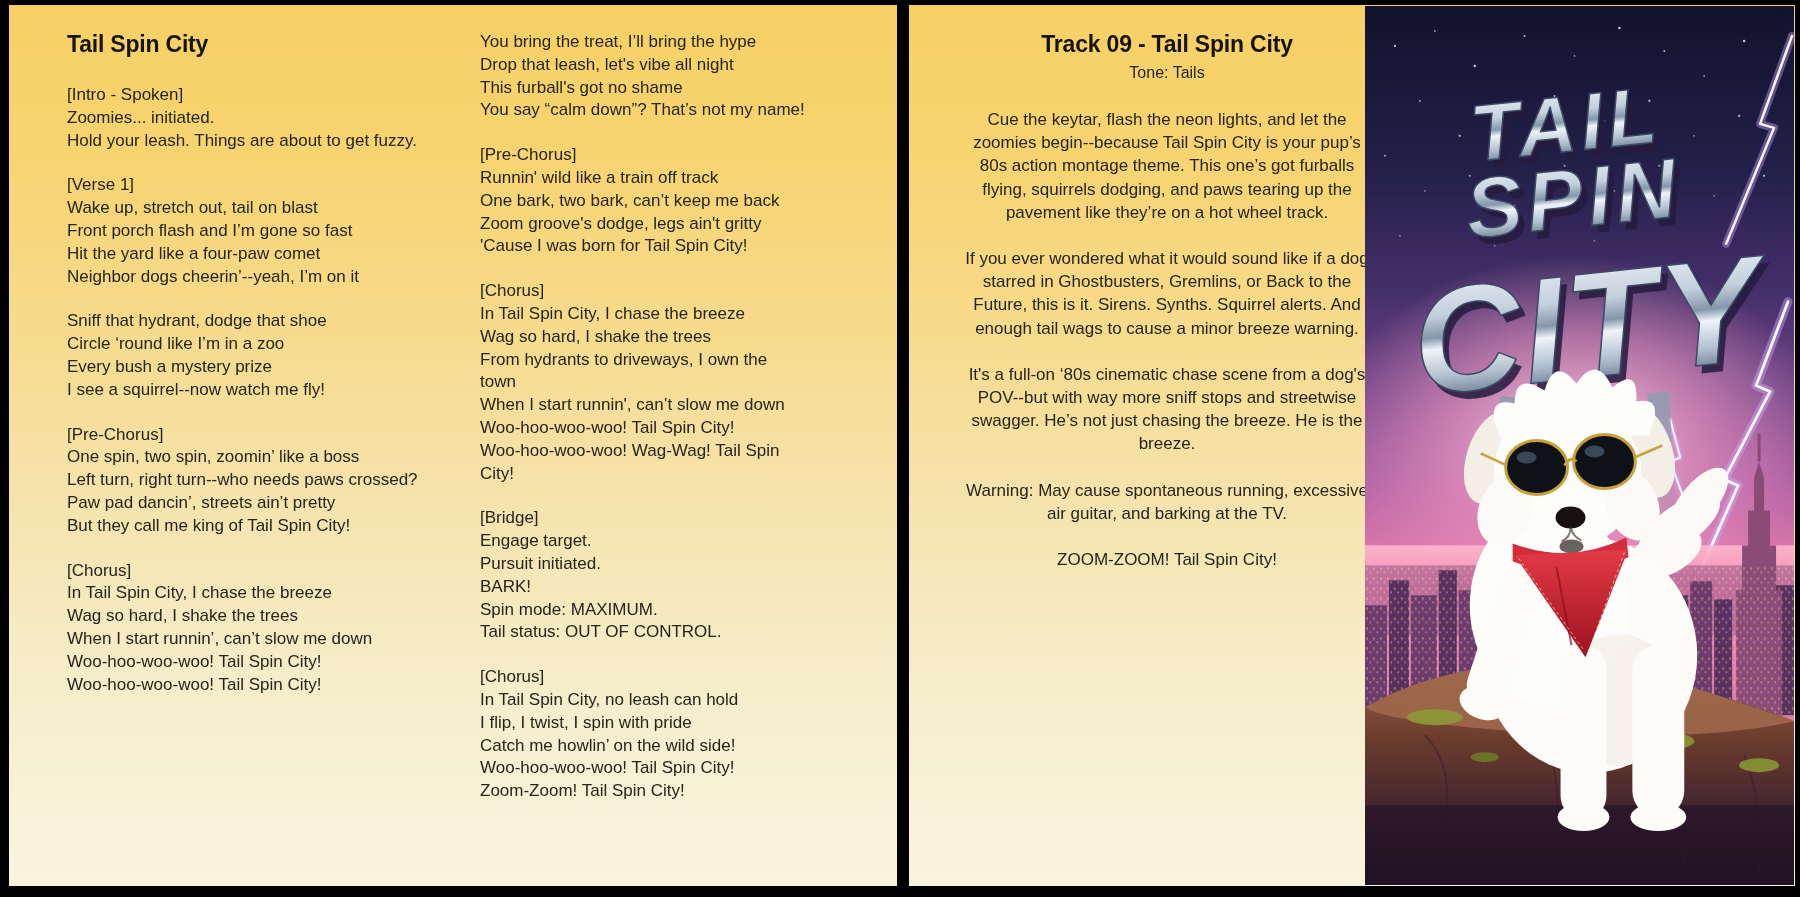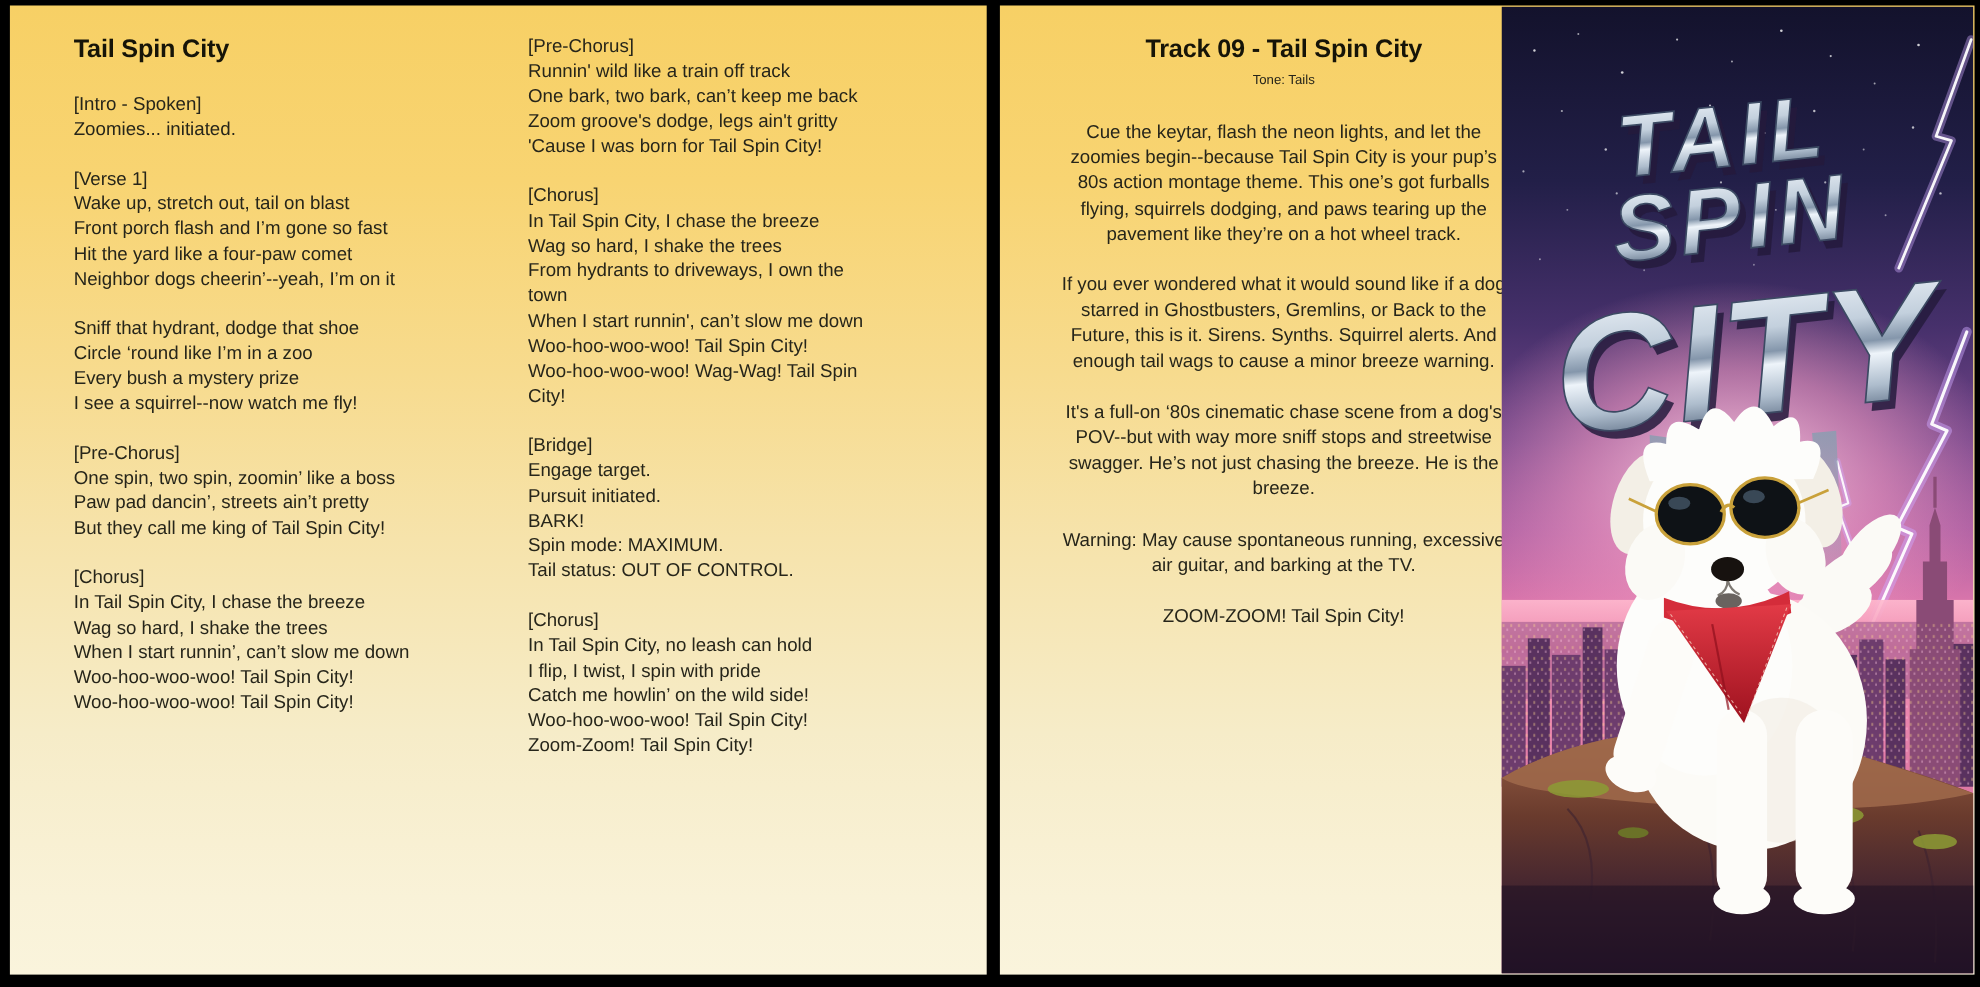--- a/index.html
+++ b/index.html
@@ -10,70 +10,78 @@
                     #f6e3ab 55%,#f6ecc8 75%,#f9f2d8 92%,#faf4dc 100%);
          overflow:hidden;padding-left:24px;}
   .panel-left{left:9px;width:888px;}
   .panel-right{left:909px;width:886px;text-align:center;}
   .lyr-col{position:absolute;top:26px;}
   .col-1{left:58px;width:404px;}
   .col-2{left:471px;width:402px;}
   h1.page-title,h2.track-heading{font-size:23px;font-weight:700;color:#161408;
         margin:0 0 26px 0;letter-spacing:-0.2px;}
   h2.track-heading{margin:0 0 3px 0;}
-  .tone-line{font-size:12px;color:#26251a;margin:0 0 24px 0;line-height:23px;}
+  .tone-line{font-size:16px;color:#26251a;margin:0 0 24px 0;line-height:23px;}
   .block{margin:0 0 22px 0;}
   .line{font-size:17px;line-height:22.8px;color:#26251a;white-space:nowrap;}
   .track-text{position:absolute;left:56px;top:26px;width:404px;}
   .para{font-size:17px;line-height:23.2px;color:#26251a;margin:4px 0 23px 0;}
   .album-art{position:absolute;top:1px;right:1px;width:429px;height:879px;}
   .album-art svg{display:block;width:429px;height:879px;}
 </style>
 </head>
 <body>
 
 <section class="panel panel-left">
   <div class="lyr-col col-1">
     <h1 class="page-title">Tail Spin City</h1>
     <div>
         <div class="block">
           <div class="line">[Intro - Spoken]</div>
           <div class="line">Zoomies... initiated.</div>
+          <div class="line">Hold your leash. Things are about to get fuzzy.</div>
         </div>
         <div class="block">
           <div class="line">[Verse 1]</div>
           <div class="line">Wake up, stretch out, tail on blast</div>
           <div class="line">Front porch flash and I’m gone so fast</div>
           <div class="line">Hit the yard like a four-paw comet</div>
           <div class="line">Neighbor dogs cheerin’--yeah, I’m on it</div>
         </div>
         <div class="block">
           <div class="line">Sniff that hydrant, dodge that shoe</div>
           <div class="line">Circle ‘round like I’m in a zoo</div>
           <div class="line">Every bush a mystery prize</div>
           <div class="line">I see a squirrel--now watch me fly!</div>
         </div>
         <div class="block">
           <div class="line">[Pre-Chorus]</div>
           <div class="line">One spin, two spin, zoomin’ like a boss</div>
+          <div class="line">Left turn, right turn--who needs paws crossed?</div>
           <div class="line">Paw pad dancin’, streets ain’t pretty</div>
           <div class="line">But they call me king of Tail Spin City!</div>
         </div>
         <div class="block">
           <div class="line">[Chorus]</div>
           <div class="line">In Tail Spin City, I chase the breeze</div>
           <div class="line">Wag so hard, I shake the trees</div>
           <div class="line">When I start runnin’, can’t slow me down</div>
           <div class="line">Woo-hoo-woo-woo! Tail Spin City!</div>
           <div class="line">Woo-hoo-woo-woo! Tail Spin City!</div>
         </div>
       </div>
   </div>
   <div class="lyr-col col-2">
     <div>
+        <div class="block">
+          <div class="line">You bring the treat, I’ll bring the hype</div>
+          <div class="line">Drop that leash, let's vibe all night</div>
+          <div class="line">This furball's got no shame</div>
+          <div class="line">You say “calm down”? That’s not my name!</div>
+        </div>
         <div class="block">
           <div class="line">[Pre-Chorus]</div>
           <div class="line">Runnin' wild like a train off track</div>
           <div class="line">One bark, two bark, can’t keep me back</div>
           <div class="line">Zoom groove's dodge, legs ain't gritty</div>
           <div class="line">'Cause I was born for Tail Spin City!</div>
         </div>
         <div class="block">
           <div class="line">[Chorus]</div>
           <div class="line">In Tail Spin City, I chase the breeze</div>

